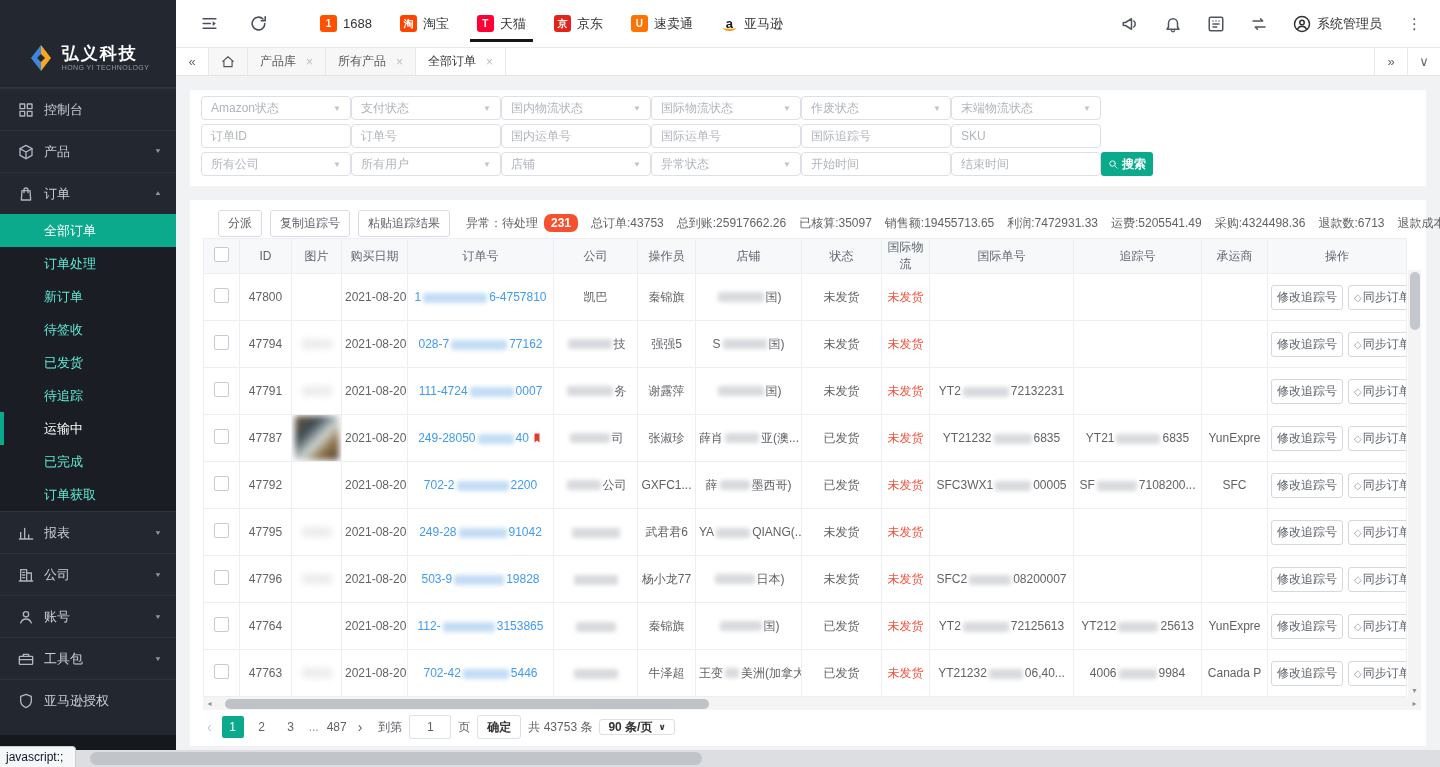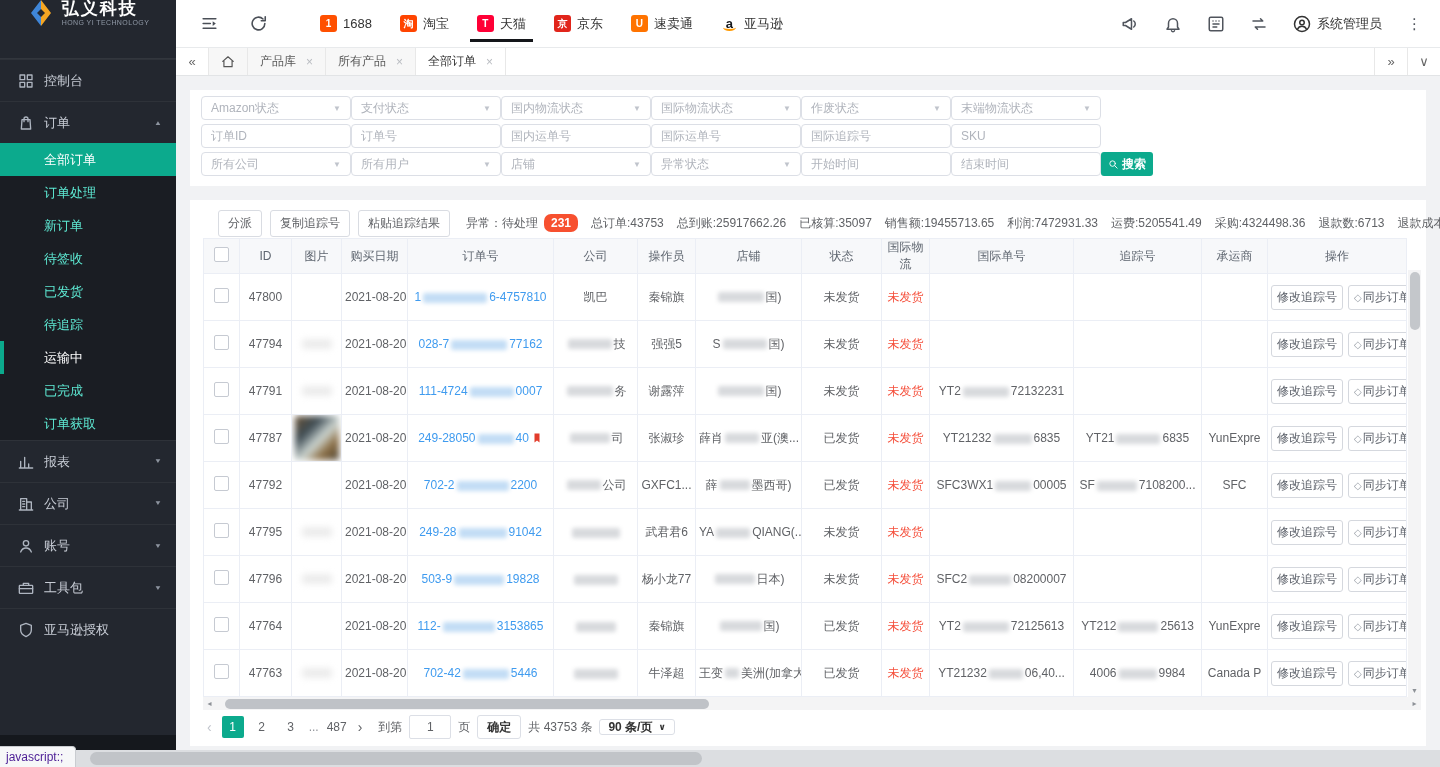--- a/index.html
+++ b/index.html
@@ -9,21 +9,21 @@
   body{
     width:1440px;height:767px;position:relative;overflow:hidden;
     font-family:"Liberation Sans","DejaVu Sans",sans-serif;font-size:12px;
     color:#606266;background:#f1f2f4;
   }
   .icon{display:inline-flex;align-items:center;justify-content:center;}
   .icon svg{width:100%;height:100%;}
 
   
   #sidebar{position:absolute;left:0;top:0;width:176px;height:767px;background:#23272f;z-index:5;}
-  .logo{height:58px;display:flex;justify-content:center;gap:7px;border-bottom:1px solid rgba(255,255,255,.07);}
+  .logo{height:58px;display:flex;align-items:center;justify-content:center;gap:7px;border-bottom:1px solid rgba(255,255,255,.07);margin-top:29px;}
   .logo-mark{width:28px;height:26px;}
   .logo-text{display:flex;flex-direction:column;line-height:1.1;}
   .logo-title{color:#fff;font-size:17px;font-weight:bold;font-family:"Liberation Serif","DejaVu Serif",serif;letter-spacing:2px;}
   .logo-sub{color:#9099a6;font-size:7px;letter-spacing:.4px;}
   .side-item{height:41px;display:flex;align-items:center;padding:0 14px 0 18px;gap:10px;color:#c8cdd6;cursor:pointer;border-top:1px solid rgba(255,255,255,.05);font-size:13px;}
   .side-item .icon{width:16px;height:16px;color:#aeb5c0;}
   .side-item .lbl{flex:1;}
   .caret{font-size:8px;color:#8d949f;transform:scaleY(.8);}
   .side-sub{background:#1a1d23;}
   .side-sub-item{height:33px;line-height:33px;padding-left:44px;color:#5eead4;font-size:13px;cursor:pointer;position:relative;}
@@ -109,21 +109,21 @@
   .pg-ellipsis{color:#909399;}
   .goto-label{margin-left:6px;}
   .goto-input{width:40px;height:22px;border:1px solid #dcdfe6;border-radius:2px;text-align:center;line-height:22px;background:#fff;cursor:text;}
   .confirm-btn{height:24px;border:1px solid #dcdfe6;background:#fff;border-radius:3px;padding:0 9px;font-weight:bold;color:#333;cursor:pointer;font-size:12px;font-family:inherit;}
   .size-select{height:16px;border:1px solid #dcdfe6;border-radius:3px;display:flex;align-items:center;gap:6px;padding:0 8px;background:#fff;cursor:pointer;font-weight:bold;color:#333;box-sizing:border-box;}
   .size-select .dcaret{font-size:9px;color:#333;font-weight:bold;}
 
   
   #bottom-strip{position:absolute;left:0;bottom:0;width:1440px;height:17px;background:#dcdee1;z-index:6;}
   #window-hthumb{position:absolute;left:90px;top:2px;width:612px;height:13px;background:#c1c4c8;border-radius:7px;cursor:pointer;}
-  #status-bubble{position:absolute;left:0;bottom:0;height:20px;background:#f6f7f8;border:1px solid #c9ccd0;border-left:none;border-bottom:none;border-top-right-radius:4px;display:flex;align-items:center;padding:0 12px 0 6px;font-size:12px;color:#4c1d95;z-index:7;}
+  #status-bubble{position:absolute;left:0;bottom:0;height:20px;background:#f6f7f8;border:1px solid #c9ccd0;border-left:none;border-bottom:none;border-top-right-radius:4px;display:flex;align-items:center;padding:0 12px 0 6px;font-size:12px;color:#0f172a;z-index:7;}
 </style>
 </head>
 <body>
 
 <div id="sidebar">
   <div class="logo">
     <span class="logo-mark icon">
       <svg viewBox="0 0 28 26">
         <path d="M4 13 L14 0 L14 9 L10 13 L14 17 L14 26 Z" fill="#3f86d8"></path>
         <path d="M24 13 L14 0 L14 9 L18 13 L14 17 L14 26 Z" fill="#f5a623"></path>
@@ -138,20 +138,30 @@
       <div class="side-item">
         <span class="icon">
           <svg viewBox="0 0 24 24" fill="none" stroke="currentColor" stroke-width="2" stroke-linecap="round" stroke-linejoin="round">
             <rect x="3" y="3" width="7" height="7"></rect>
             <rect x="14" y="3" width="7" height="7"></rect>
             <rect x="3" y="14" width="7" height="7"></rect>
             <rect x="14" y="14" width="7" height="7"></rect>
           </svg>
         </span>
         <span class="lbl">控制台</span>
+      </div>
+      <div class="side-item">
+        <span class="icon">
+          <svg viewBox="0 0 24 24" fill="none" stroke="currentColor" stroke-width="2" stroke-linecap="round" stroke-linejoin="round">
+            <path d="M12 2 21 7v10l-9 5-9-5V7z"></path>
+            <path d="M3 7l9 5 9-5M12 12v10"></path>
+          </svg>
+        </span>
+        <span class="lbl">产品</span>
+        <span class="caret">▼</span>
       </div>
       <div class="side-item">
         <span class="icon">
           <svg viewBox="0 0 24 24" fill="none" stroke="currentColor" stroke-width="2" stroke-linecap="round" stroke-linejoin="round">
             <path d="M6 7h12l1 14H5z"></path>
             <path d="M9 10V6a3 3 0 0 1 6 0v4"></path>
           </svg>
         </span>
         <span class="lbl">订单</span>
         <span class="caret">▲</span>

